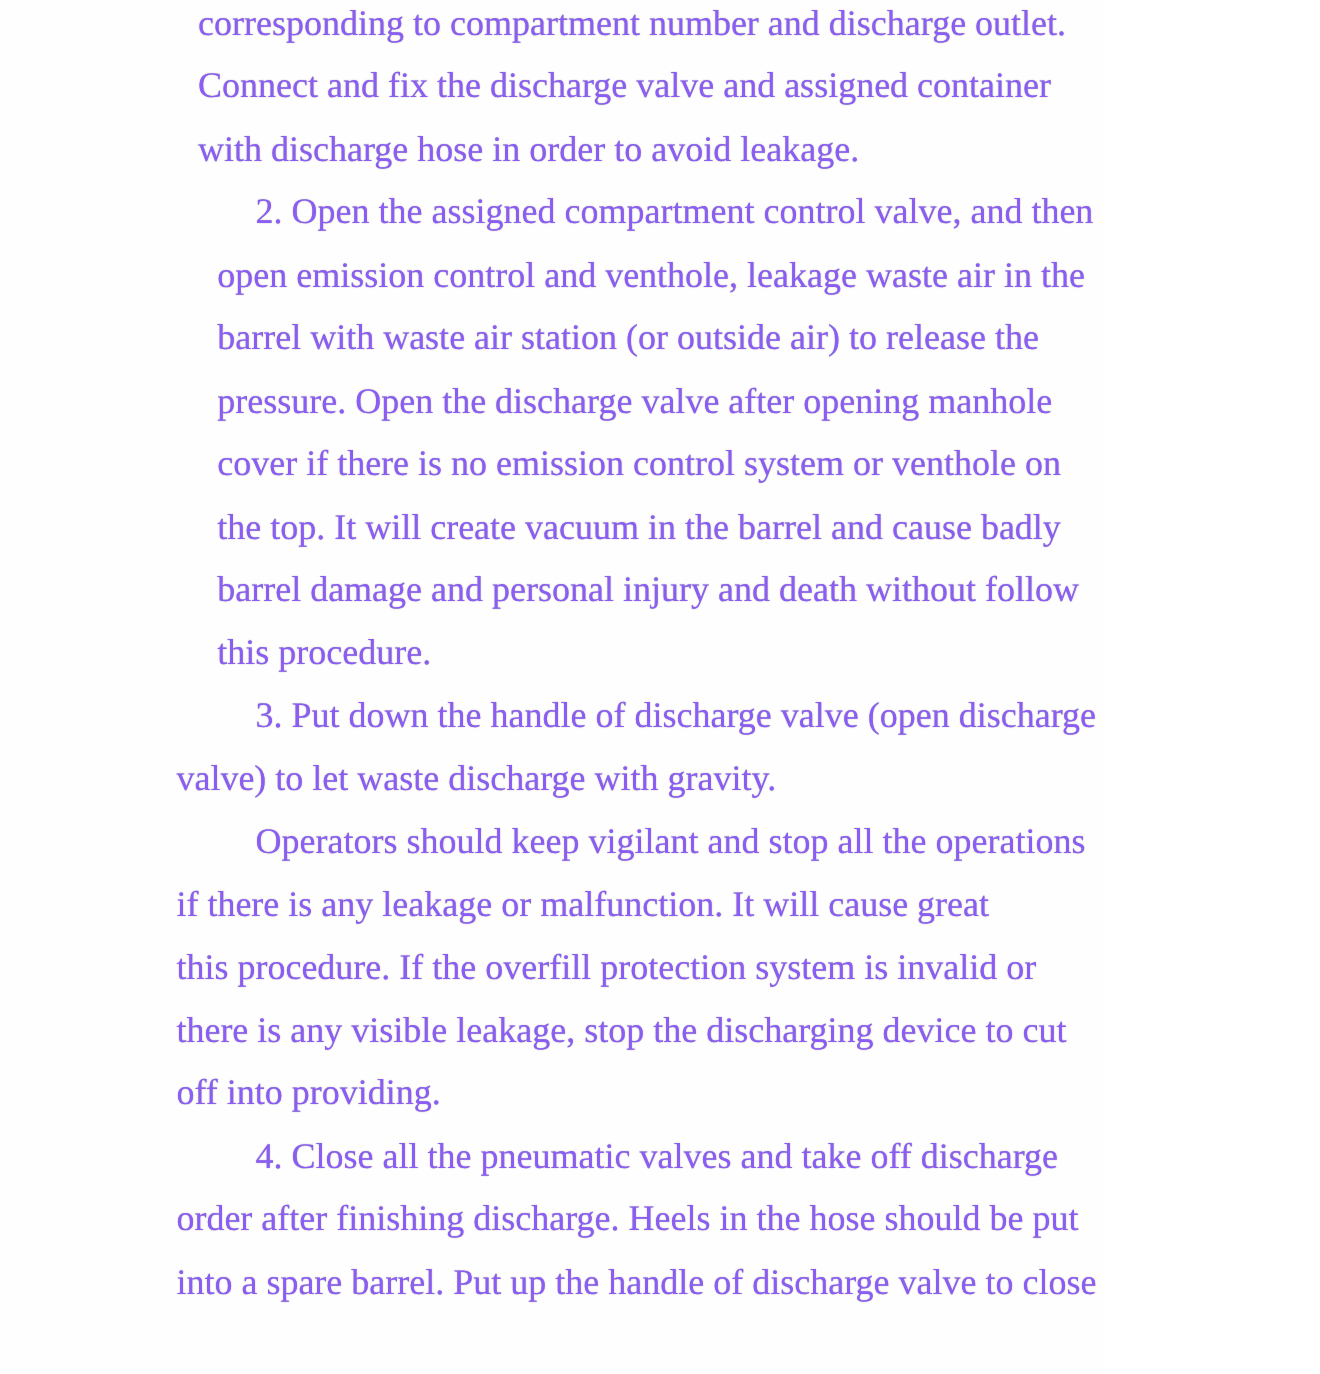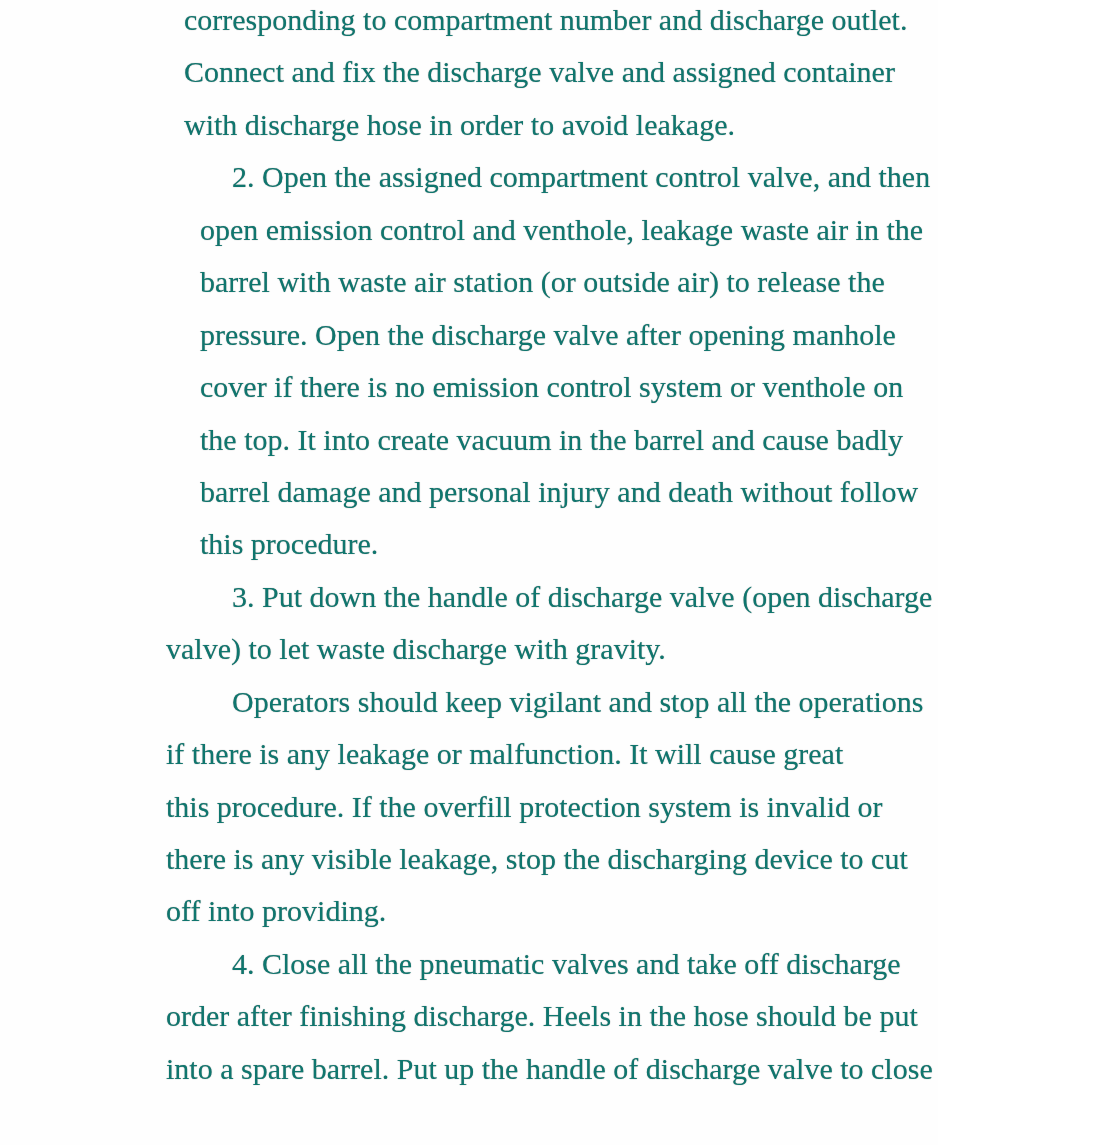--- a/index.html
+++ b/index.html
@@ -8,24 +8,23 @@
     background: #ffffff;
   }
   .page {
     position: relative;
     width: 919px;
     height: 1145px;
     background: #fefefe;
     overflow: hidden;
     font-family: "Liberation Serif", "DejaVu Serif", serif;
     font-size: 30px;
-    color: #0f766e;
+    color: #8b5cf6;
     
     text-shadow: 0 0 1px rgba(20,20,20,0.45);
-    padding-left: 19px;
   }
   .doc {
     margin-top: -6px;
   }
   .para {
     margin: 0;
   }
   
   .para.p0 { margin-left: 165px; margin-right: 150px; }
   .para.p1 { margin-left: 181px; margin-right: 150px; }
@@ -57,21 +56,21 @@
       <div class="line">Connect and fix the discharge valve and assigned container</div>
       <div class="line end">with discharge hose in order to avoid leakage.</div>
     </div>
 
     <div class="para p1">
       <div class="line ind32">2. Open the assigned compartment control valve, and then</div>
       <div class="line">open emission control and venthole, leakage waste air in the</div>
       <div class="line">barrel with waste air station (or outside air) to release the</div>
       <div class="line">pressure. Open the discharge valve after opening manhole</div>
       <div class="line">cover if there is no emission control system or venthole on</div>
-      <div class="line">the top. It into create vacuum in the barrel and cause badly</div>
+      <div class="line">the top. It will create vacuum in the barrel and cause badly</div>
       <div class="line">barrel damage and personal injury and death without follow</div>
       <div class="line end">this procedure.</div>
     </div>
 
     <div class="para p2">
       <div class="line ind66">3. Put down the handle of discharge valve (open discharge</div>
       <div class="line end">valve) to let waste discharge with gravity.</div>
     </div>
 
     <div class="para p3">

